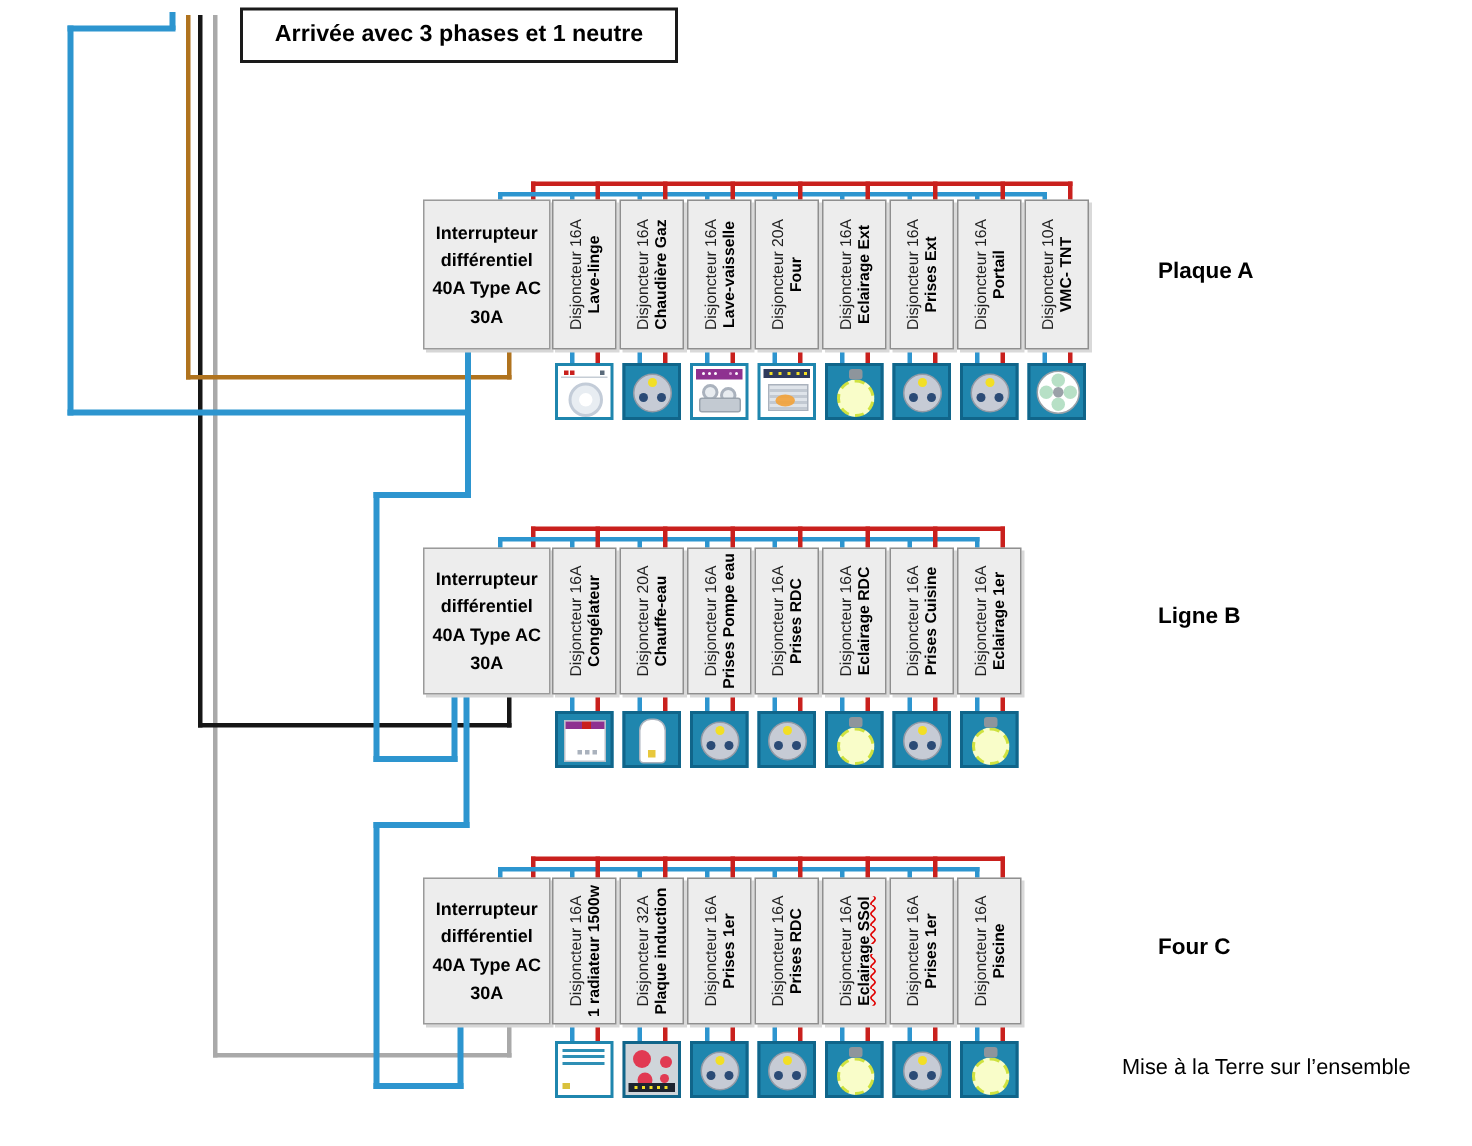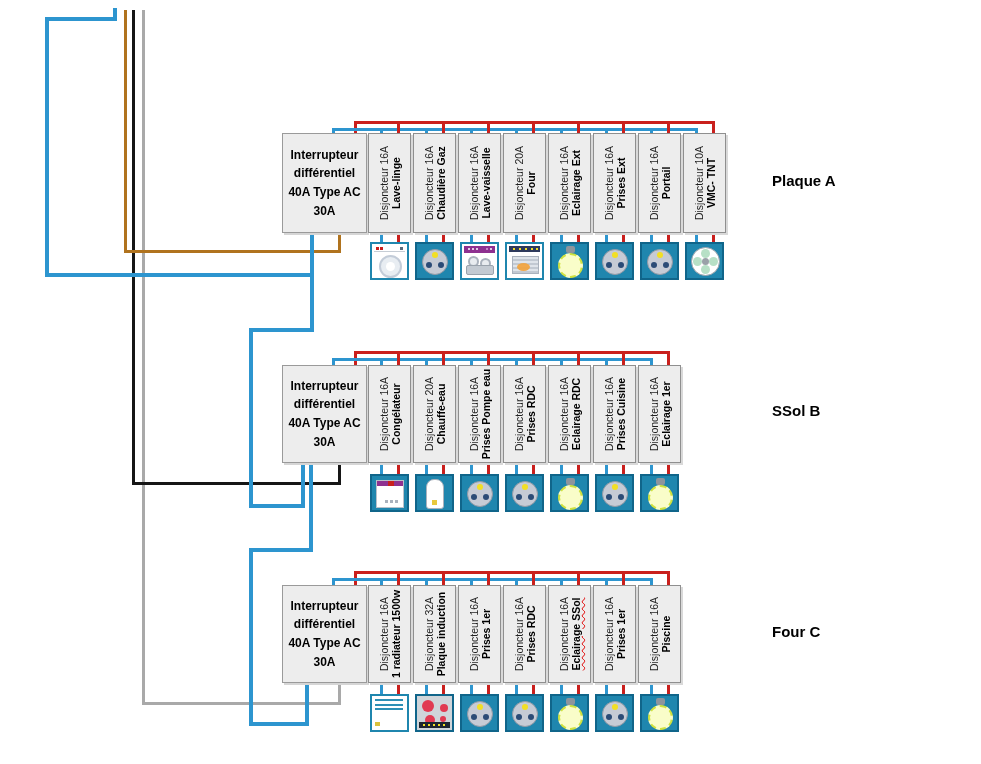--- a/index.html
+++ b/index.html
@@ -201,20 +201,23 @@
     <div class="wire c-blue" style="left: 560px; top: 682px; width: 3px; height: 14px;"></div>
     <div class="wire c-red" style="left: 577px; top: 682px; width: 3px; height: 14px;"></div>
     <div class="wire c-blue" style="left: 605px; top: 578px; width: 3px; height: 9px;"></div>
     <div class="wire c-red" style="left: 622px; top: 571px; width: 3px; height: 16px;"></div>
     <div class="wire c-blue" style="left: 605px; top: 682px; width: 3px; height: 14px;"></div>
     <div class="wire c-red" style="left: 622px; top: 682px; width: 3px; height: 14px;"></div>
     <div class="wire c-blue" style="left: 650px; top: 578px; width: 3px; height: 9px;"></div>
     <div class="wire c-red" style="left: 667px; top: 571px; width: 3px; height: 16px;"></div>
     <div class="wire c-blue" style="left: 650px; top: 682px; width: 3px; height: 14px;"></div>
     <div class="wire c-red" style="left: 667px; top: 682px; width: 3px; height: 14px;"></div>
+    <div class="titlebox">
+    <span>Arrivée avec 3 phases et 1 neutre</span>
+  </div>
 
   <div class="diffbox" style="top:133px;height:100px">
     <span>Interrupteur</span>
     <span>différentiel</span>
     <span>40A Type AC</span>
     <span>30A</span>
   </div>
   <div class="diffbox" style="top:365px;height:98px">
     <span>Interrupteur</span>
     <span>différentiel</span>
@@ -432,17 +435,18 @@
       <span class="bulb"></span>
     </div>
   <div class="icon teal iC" style="left:595px">
       <span class="sockface"></span>
     </div>
   <div class="icon teal iC" style="left:640px">
       <span class="bulb"></span>
     </div>
 
   <div class="linelabel" style="left:772px;top:172px">Plaque A</div>
-  <div class="linelabel" style="left:772px;top:402px">SSol B</div>
+  <div class="linelabel" style="left:772px;top:402px">Ligne B</div>
   <div class="linelabel" style="left:772px;top:623px">Four C</div>
 
+  <div class="footnote">Mise à la Terre sur l’ensemble</div>
 
 </div>
 
 </body></html>

